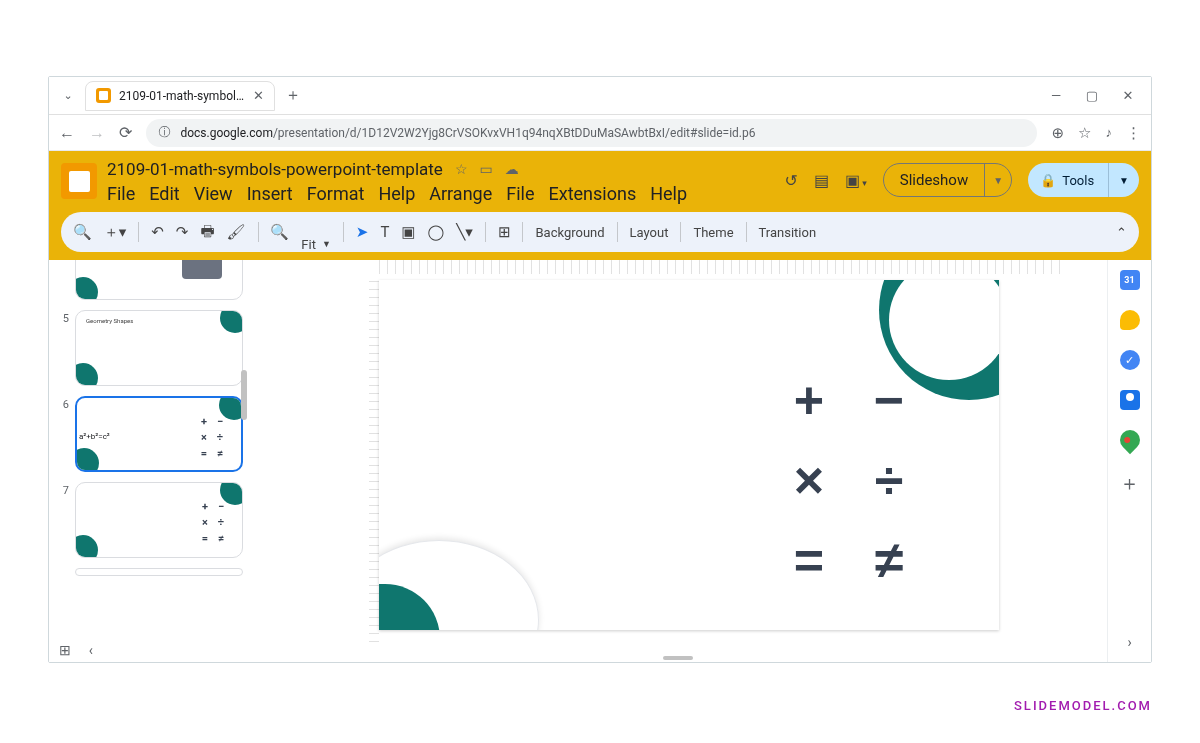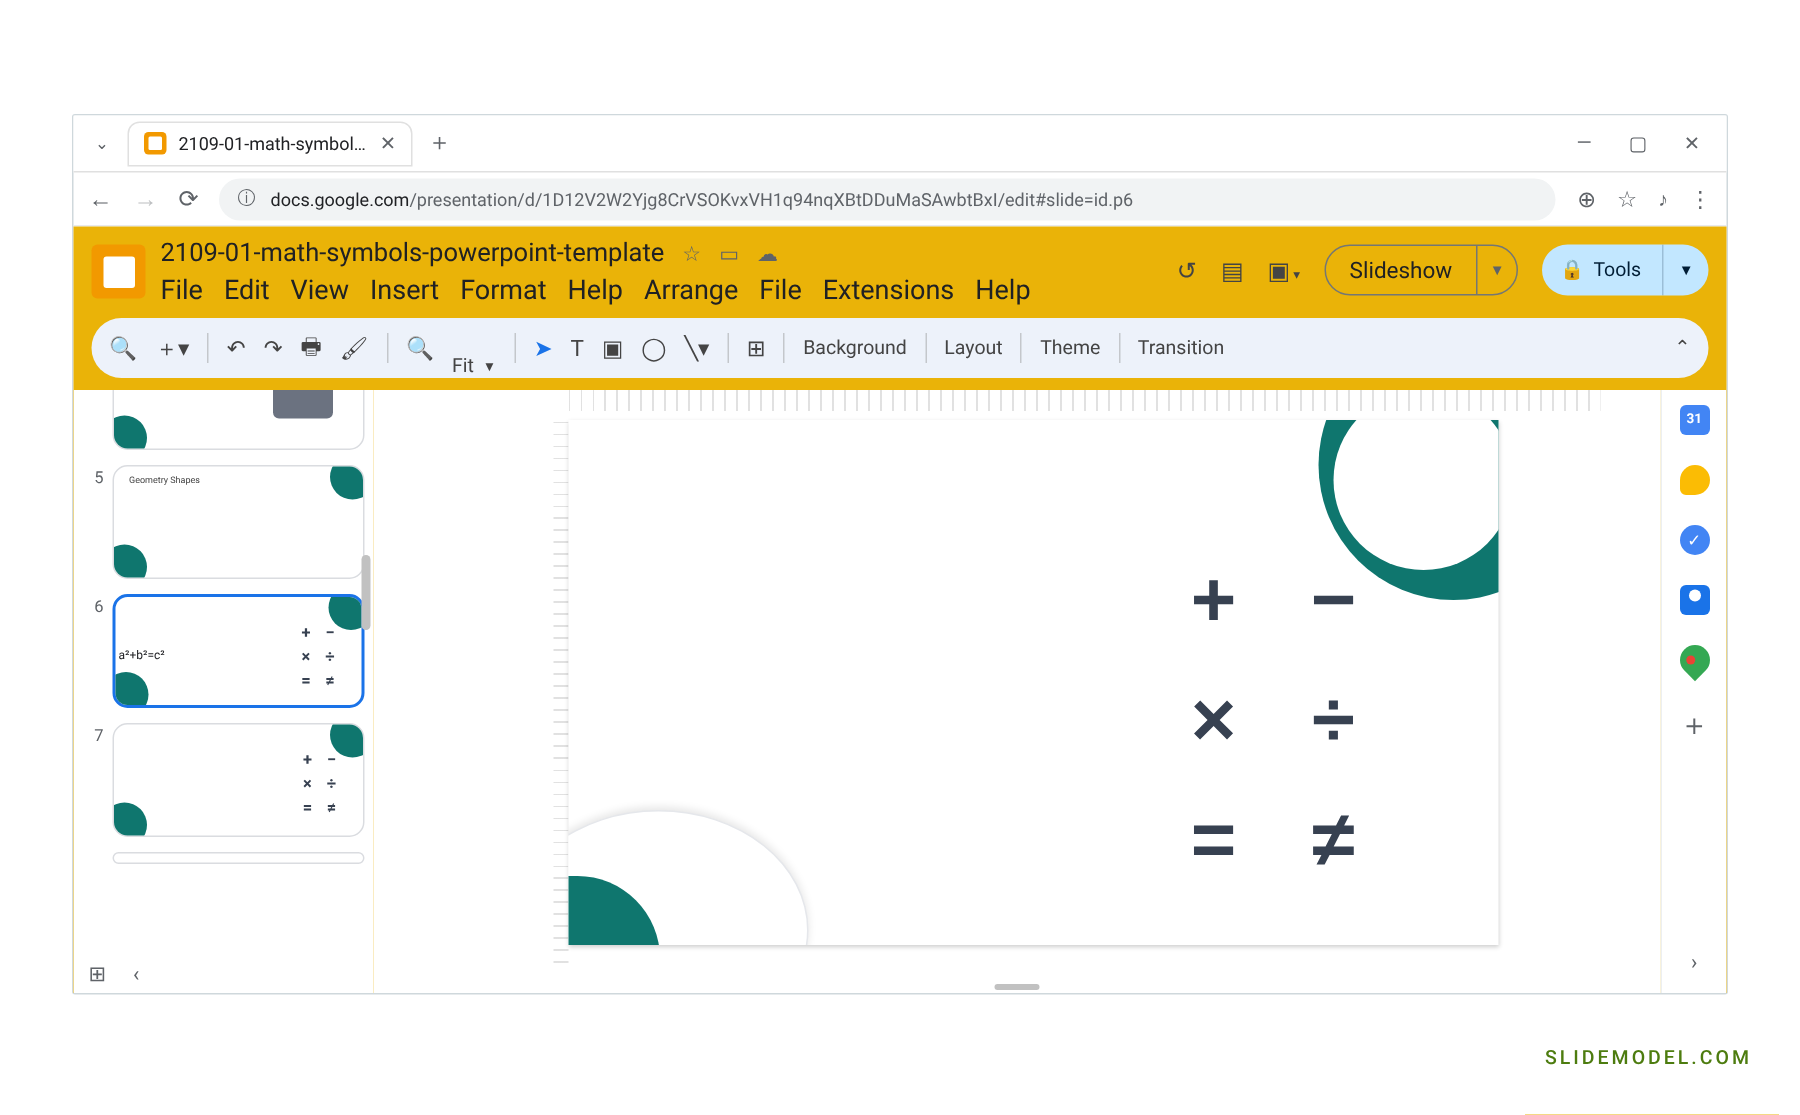--- a/index.html
+++ b/index.html
@@ -84,21 +84,21 @@
 .sidepanel { width:44px; background:#fff; border-left:1px solid #eceff1; display:flex; flex-direction:column; align-items:center; padding-top:10px; gap:20px; }
 .sp-ico { width:20px; height:20px; border-radius:4px; cursor:pointer; }
 .sp-cal { background:#4285f4; position:relative; } .sp-cal:after{content:"31";position:absolute;inset:0;display:flex;align-items:center;justify-content:center;color:#fff;font-size:9px;font-weight:700;}
 .sp-keep { background:#fbbc04; border-radius:50% 50% 50% 4px; }
 .sp-tasks { background:#4285f4; border-radius:50%; position:relative;} .sp-tasks:after{content:"✓";color:#fff;font-size:11px;position:absolute;inset:0;display:flex;align-items:center;justify-content:center;}
 .sp-contacts { background:#1a73e8; border-radius:4px; position:relative;} .sp-contacts:after{content:"";position:absolute;top:3px;left:6px;width:8px;height:8px;background:#fff;border-radius:50%;}
 .sp-maps { background:#34a853; border-radius:50% 50% 50% 0; transform:rotate(-45deg); position:relative;} .sp-maps:after{content:"";position:absolute;top:5px;left:5px;width:6px;height:6px;background:#ea4335;border-radius:50%;transform:rotate(45deg);}
 .sp-plus { color:#5f6368; font-size:20px; cursor:pointer; }
 .sp-arrow { margin-top:auto; margin-bottom:12px; color:#5f6368; font-size:14px; cursor:pointer; }
 
-.watermark { position:absolute; right:32px; bottom:30px; font-size:13px; letter-spacing:2px; color:#4d7c0f; font-weight:500; }
+.watermark { position:absolute; right:48px; bottom:30px; font-size:13px; letter-spacing:2px; color:#a21caf; font-weight:500; }
 </style>
 </head>
 <body>
 
 <div class="frame">
 
   <div class="tabstrip">
     <div class="tab-dd">⌄</div>
     <div class="tab">
       <span class="favicon"></span>

